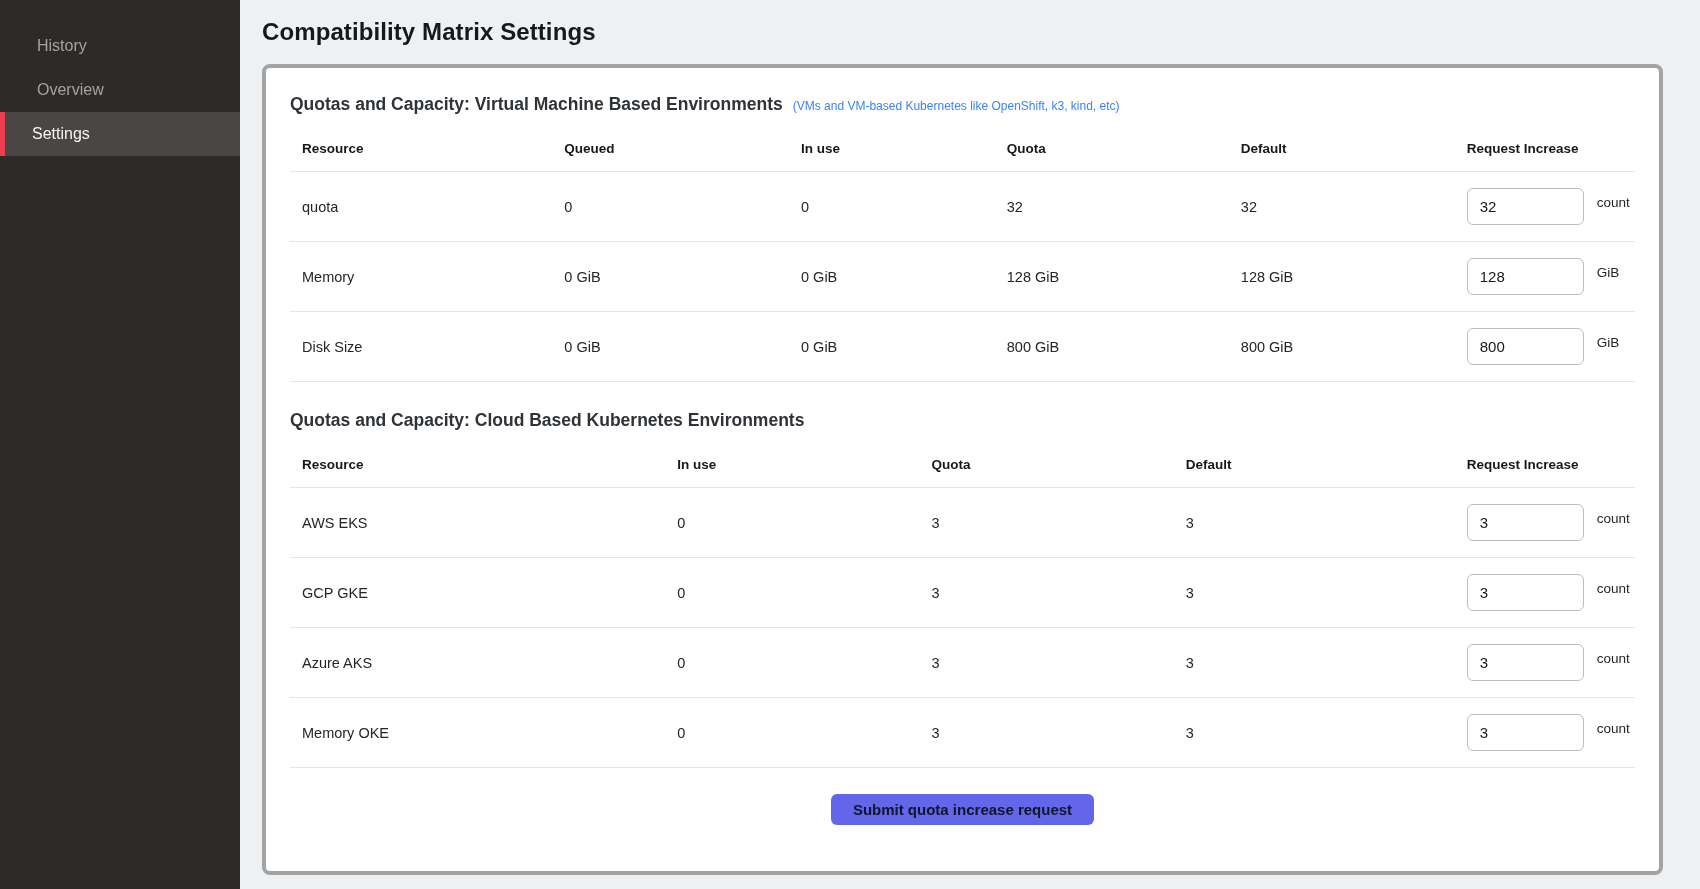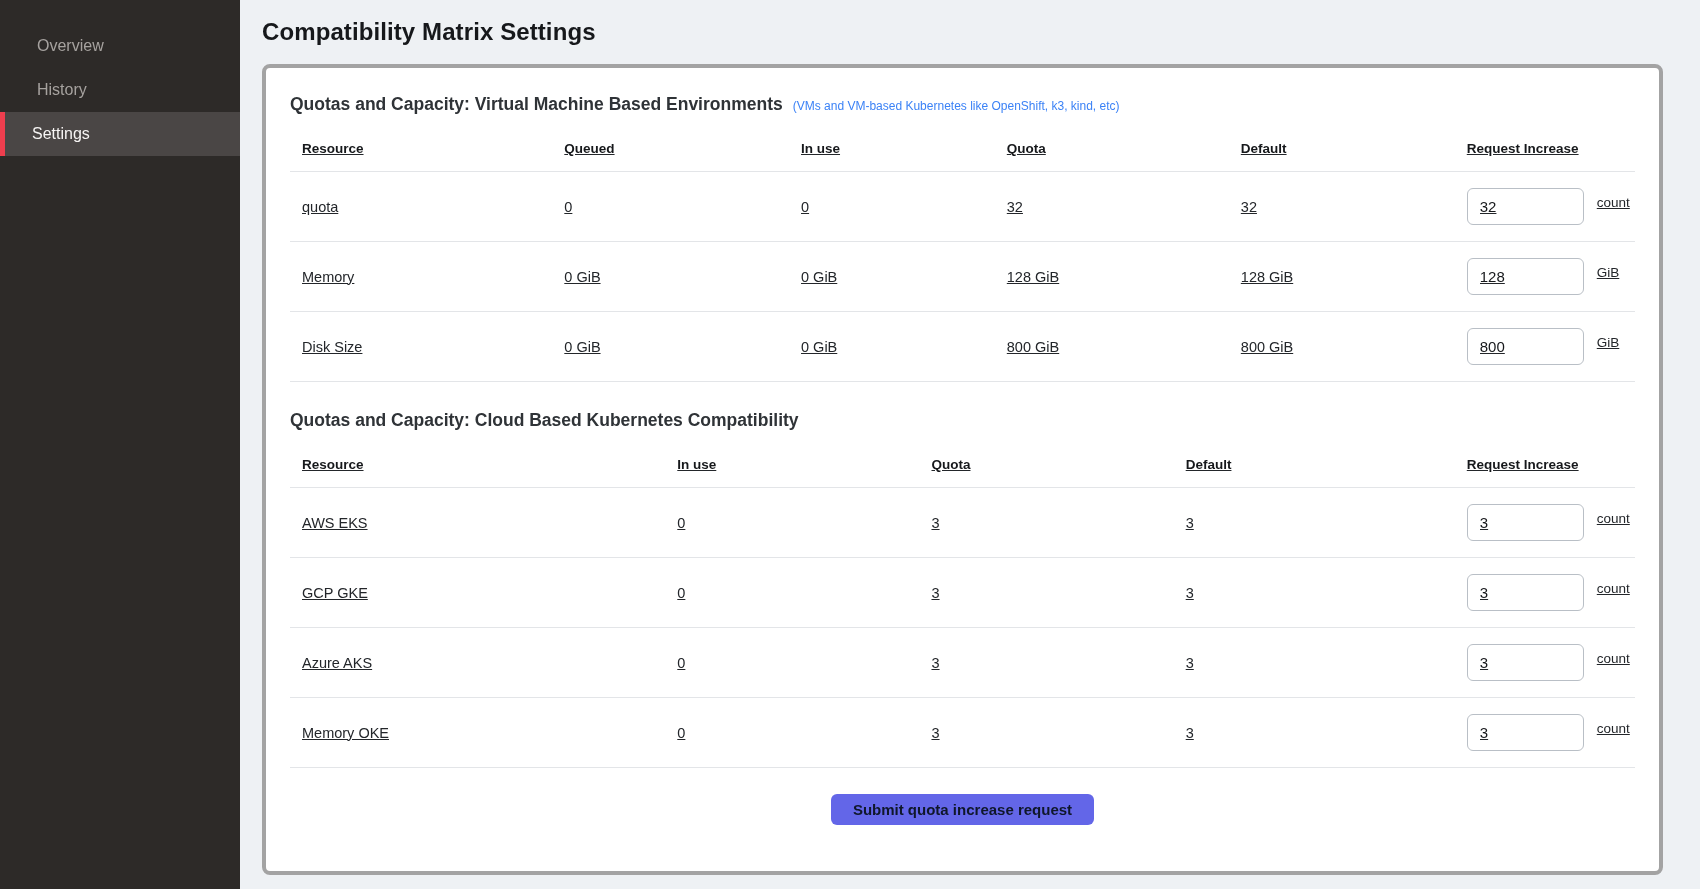--- a/index.html
+++ b/index.html
@@ -72,21 +72,20 @@
   .section-subheading {
     font-size: 12px;
     color: #3b82f6;
   }
   .section-2 .section-heading-row { margin-top: 28px; }
 
   table {
     width: 100%;
     border-collapse: collapse;
     table-layout: fixed;
-    text-decoration: underline;
   }
   th {
     text-align: left;
     font-size: 13.5px;
     font-weight: 700;
     color: #16181b;
     padding: 20px 8px 15px 8px;
     border-bottom: 1px solid #e3e5e8;
   }
   td {
@@ -135,22 +134,22 @@
     padding: 6px 22px;
     height: 31px;
     cursor: pointer;
   }
 </style>
 </head>
 <body>
 
 <aside class="sidebar">
   <nav id="sidebar-nav">
+      <div class="nav-item">History</div>
       <div class="nav-item">Overview</div>
-      <div class="nav-item">History</div>
       <div class="nav-item active">Settings</div>
     </nav>
 </aside>
 
 <main class="main">
   <h1 class="page-title">Compatibility Matrix Settings</h1>
 
   <div class="card">
 
     <section class="section-1">
@@ -208,21 +207,21 @@
                   <span class="unit-label">GiB</span>
                 </div>
               </td>
             </tr>
           </tbody>
         </table>
     </section>
 
     <section class="section-2">
       <div class="section-heading-row">
-        <span class="section-heading">Quotas and Capacity: Cloud Based Kubernetes Compatibility</span>
+        <span class="section-heading">Quotas and Capacity: Cloud Based Kubernetes Environments</span>
       </div>
       <table>
           <thead>
             <tr>
               <th style="width: 28.2%;">Resource</th>
               <th style="width: 18.9%;">In use</th>
               <th style="width: 18.9%;">Quota</th>
               <th style="width: 20.9%;">Default</th>
               <th style="width: 13.1%;">Request Increase</th>
             </tr>

